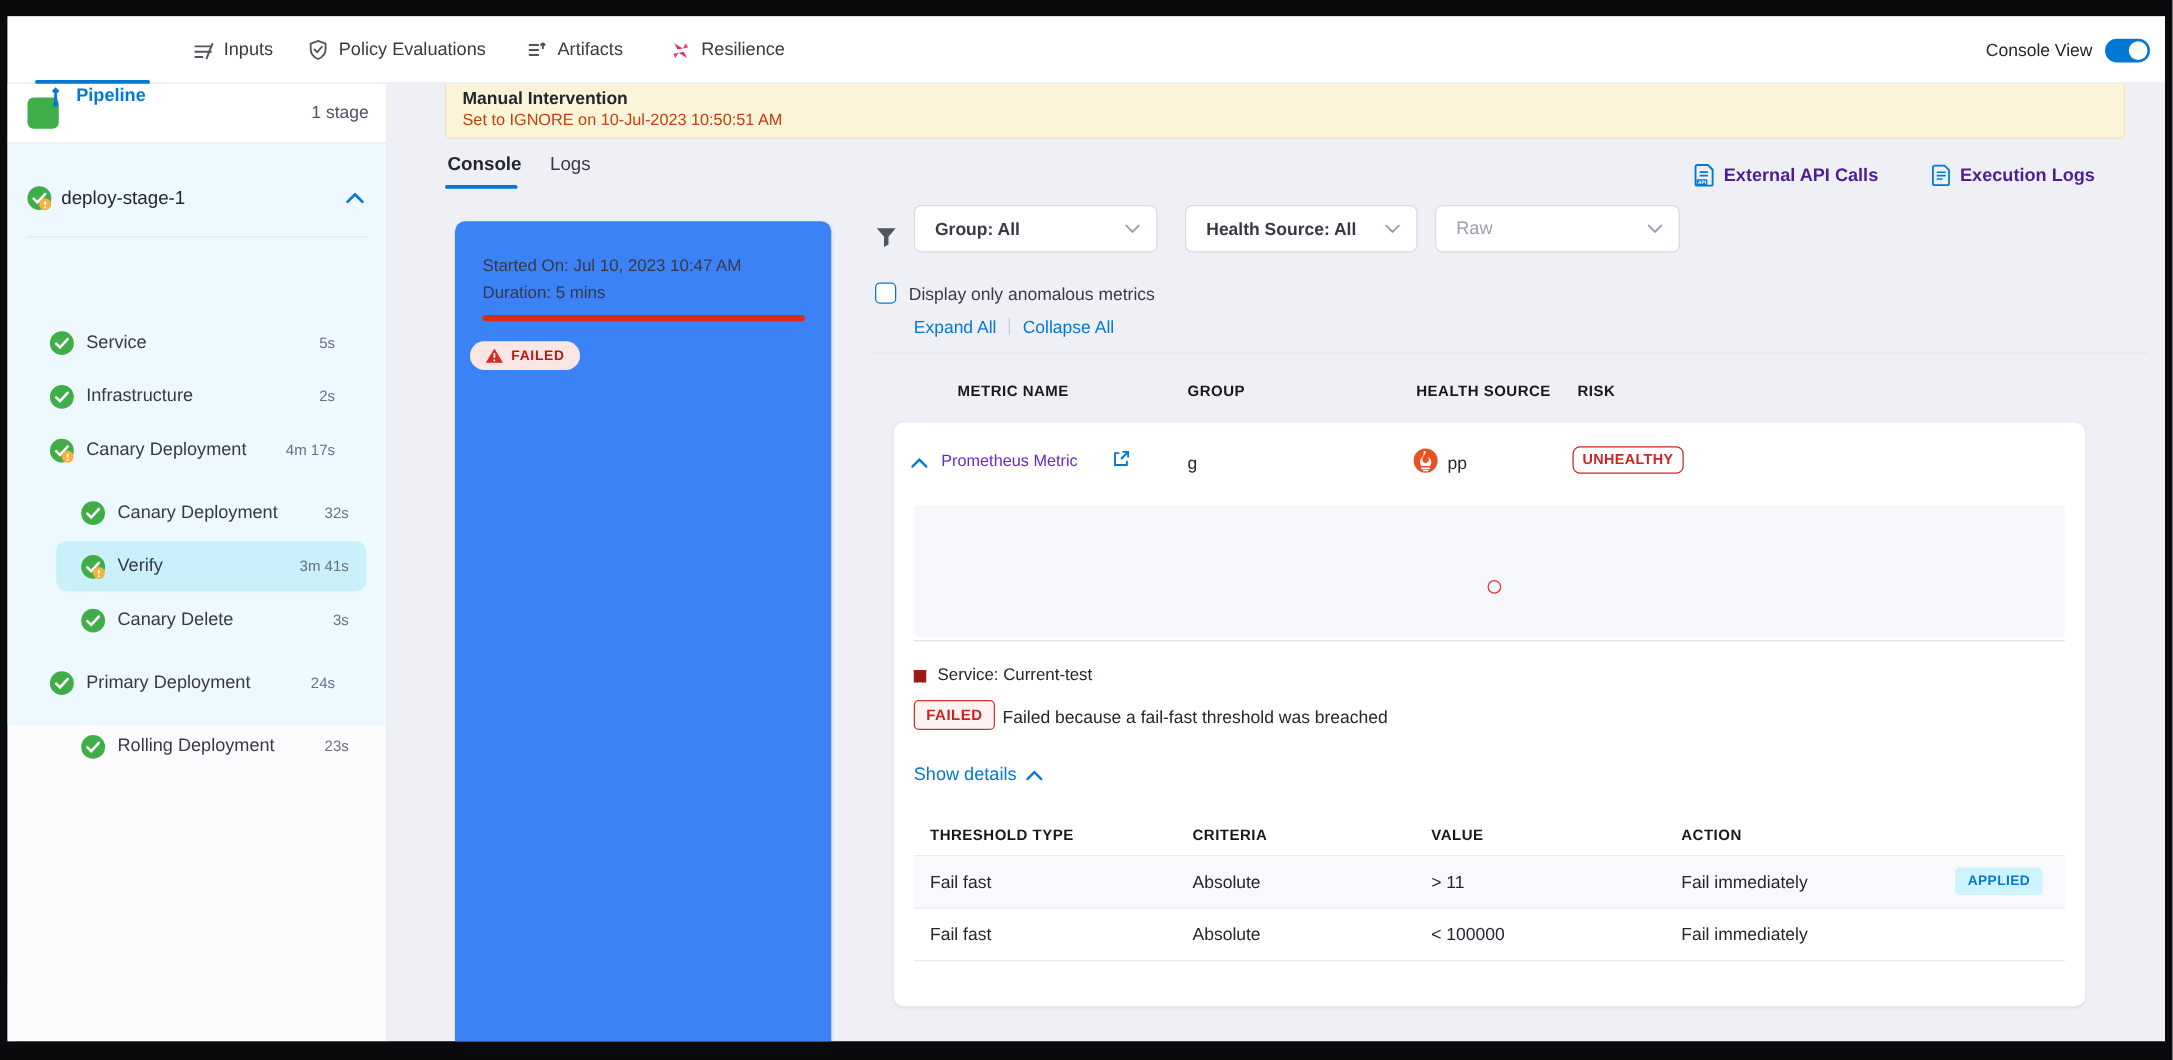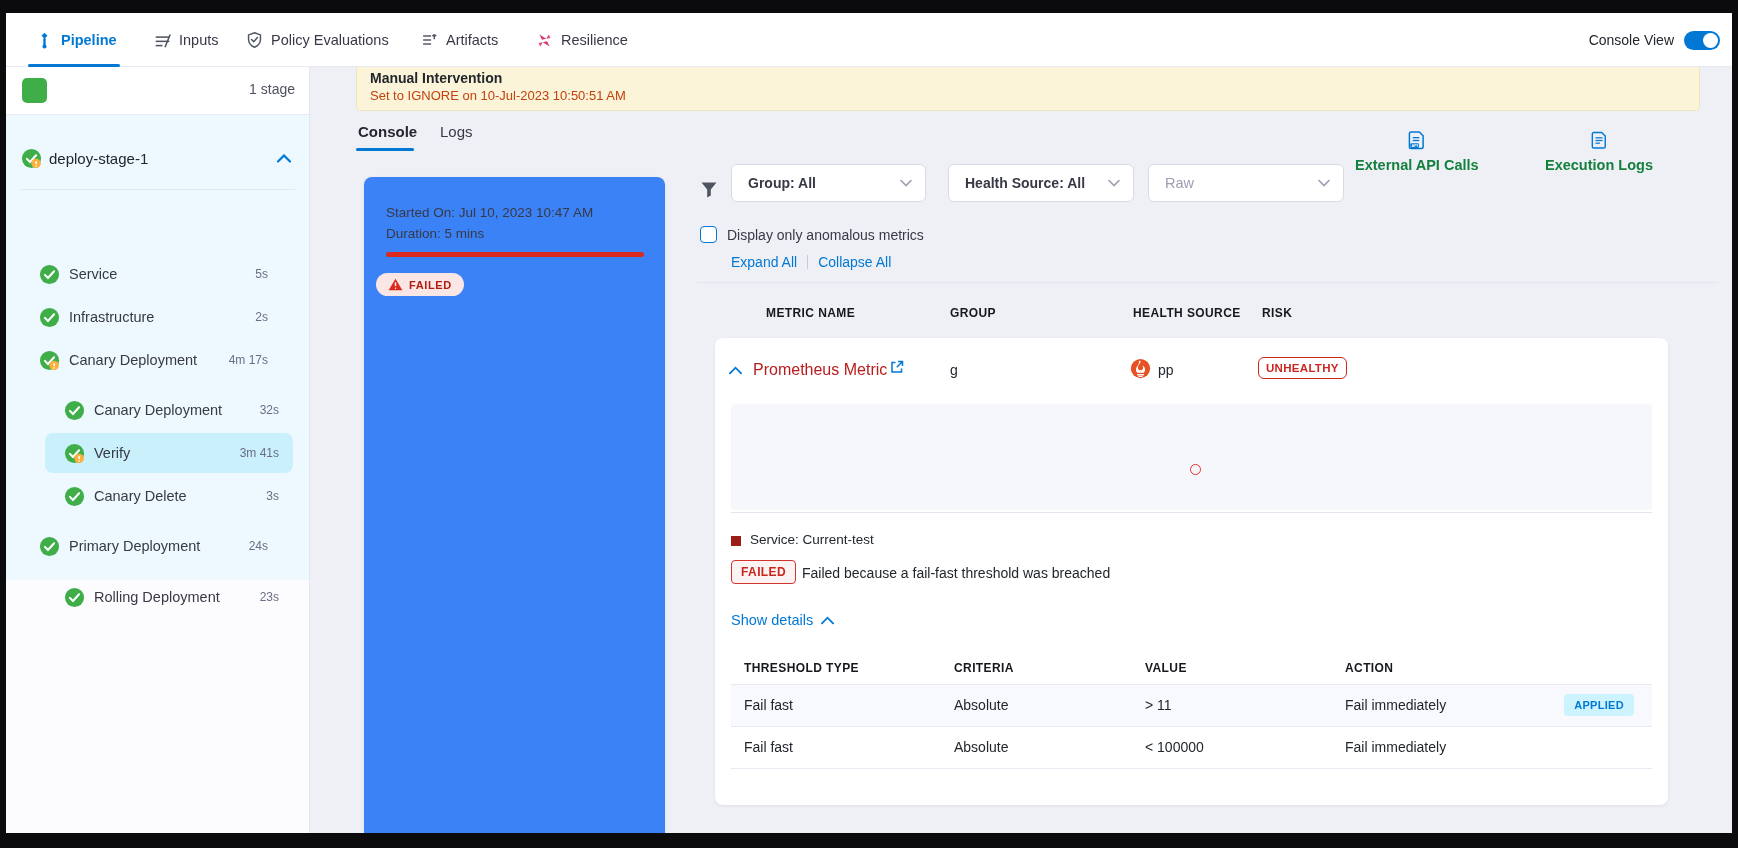--- a/index.html
+++ b/index.html
@@ -35,21 +35,21 @@
 
   
   .banner { position:absolute; left:350px; top:50px; width:1344px; height:48px; background:#fbf4d8; border:1px solid #ece4bc; border-radius:4px; padding:6px 13px; }
   .banner-title { font-size:14px; font-weight:700; color:#22272d; }
   .banner-sub { font-size:13px; color:#c2410c; margin-top:2px; }
 
   
   .tab { position:absolute; top:110px; font-size:15px; color:#383946; cursor:pointer; }
   .tab.active { font-weight:700; color:#22272d; }
   .tab-underline { position:absolute; left:350px; top:135px; width:58px; height:3px; background:#0278d5; border-radius:2px; }
-  .hdr-link { position:absolute; top:118px; display:flex; align-items:center; gap:7px; color:#15803d; font-size:14.5px; font-weight:700; cursor:pointer;flex-direction:column; }
+  .hdr-link { position:absolute; top:118px; display:flex; align-items:center; gap:7px; color:#4c1d95; font-size:14.5px; font-weight:700; cursor:pointer; }
 
   
   .sum-card { position:absolute; left:358px; top:164px; width:301px; height:718px; background:#3b82f6; border-radius:8px 8px 0 0; box-shadow:0 1px 3px rgba(40,41,61,.10); }
   .sum-line { font-size:13.5px; color:#383946; }
   .redbar { position:absolute; left:22px; top:75px; width:258px; height:5px; border-radius:3px; background:#da291d; }
   .failed-pill { position:absolute; left:12px; top:96px; display:inline-flex; align-items:center; gap:6px; background:#fae6e5; border-radius:12px; padding:5px 12px; }
   .failed-pill span { font-size:11px; font-weight:800; letter-spacing:.6px; color:#b01c10; }
   .info-box { position:absolute; left:11px; top:142px; width:270px; background:#e9f7fb; border-radius:8px; padding:13px 14px; font-size:14px; line-height:1.42; color:#383946; box-shadow:0 1px 2px rgba(40,41,61,.06); }
 
   
@@ -58,21 +58,21 @@
   .dropdown .dd-text.placeholder { color:#9c9eb2; font-weight:400; font-size:14.5px; }
   .checkbox { position:absolute; left:694px; top:213px; width:17px; height:17px; border:1.6px solid #0278d5; border-radius:4px; background:#fff; cursor:pointer; }
   .chk-label { position:absolute; left:721px; top:214px; font-size:14px; color:#383946; }
   .linky { color:#0278d5; font-size:14px; cursor:pointer; }
   .vbar { display:inline-block; width:1px; height:14px; background:#c9cad6; margin:0 10px; vertical-align:-2px; }
   .hr-line { position:absolute; left:691px; top:269px; width:1021px; height:1px; background:#e4e5ee; }
 
   
   .mt-header { position:absolute; top:293px; font-size:12px; font-weight:700; letter-spacing:.4px; color:#16181d; }
   .metric-card { position:absolute; left:709px; top:325px; width:953px; height:467px; background:#fff; border-radius:8px; box-shadow:0 1px 3px rgba(40,41,61,.08); }
-  .metric-link { color:#b91c1c; font-size:16px; font-weight:500; cursor:pointer; }
+  .metric-link { color:#6d28d9; font-size:13px; font-weight:500; cursor:pointer; }
   .unhealthy { display:inline-block; border:1.5px solid #cb2720; color:#cb2720; font-size:11.5px; font-weight:800; letter-spacing:.3px; border-radius:6px; padding:4px 7px; background:#fff; }
   .chart-box { position:absolute; left:16px; top:66px; width:921px; height:106px; background:#f6f7fb; border-radius:4px; }
   .chart-point { position:absolute; width:11px; height:11px; border:1.6px solid #e0352b; border-radius:50%; background:transparent; }
   .card-div { position:absolute; left:16px; top:174px; width:921px; height:1px; background:#e3e4ee; }
   .legend-sq { position:absolute; left:16px; top:198px; width:10px; height:10px; background:#9c1c17; }
   .legend-txt { position:absolute; left:35px; top:194px; font-size:13.5px; color:#22272d; }
   .failed-outline { position:absolute; left:16px; top:222px; border:1.3px solid #d0342c; color:#c9251d; background:#fdf3f2; font-size:12px; font-weight:800; letter-spacing:.4px; border-radius:4px; padding:4px 9px; }
   .fail-msg { position:absolute; left:87px; top:227px; font-size:14px; color:#22272d; }
   .show-details { position:absolute; left:16px; top:274px; color:#0278d5; font-size:14.5px; display:flex; align-items:center; gap:8px; cursor:pointer; }
   .tt-head { position:absolute; top:323px; font-size:12px; font-weight:700; letter-spacing:.4px; color:#16181d; }
@@ -84,21 +84,21 @@
 
   .drawer-handle { position:absolute; left:-24px; top:773px; width:48px; height:48px; border-radius:50%; background:#9fa1ae; cursor:pointer; box-shadow:0 1px 3px rgba(0,0,0,.25); }
   .drawer-handle .tri { position:absolute; left:29px; top:16px; width:0; height:0; border-top:8px solid transparent; border-bottom:8px solid transparent; border-left:10px solid #e8e9ee; }
 </style>
 </head>
 <body>
 
 <div class="screen">
 
   <div class="topnav">
-    <div class="nav-item active" style="left:30px;">
+    <div class="nav-item active" style="left:30px;margin-top:37px;">
       <svg width="17" height="17" viewBox="0 0 20 20">
           <path d="M10 1l3.5 3.5L10 8 6.5 4.5z" fill="#0278d5"></path>
           <rect x="8.6" y="7" width="2.8" height="9" rx="1.4" fill="#0278d5"></rect>
           <circle cx="10" cy="17" r="2.4" fill="#0278d5"></circle>
         </svg>
       <span>Pipeline</span>
     </div>
     <div class="nav-underline"></div>
 
     <div class="nav-item" style="left:148px;">

